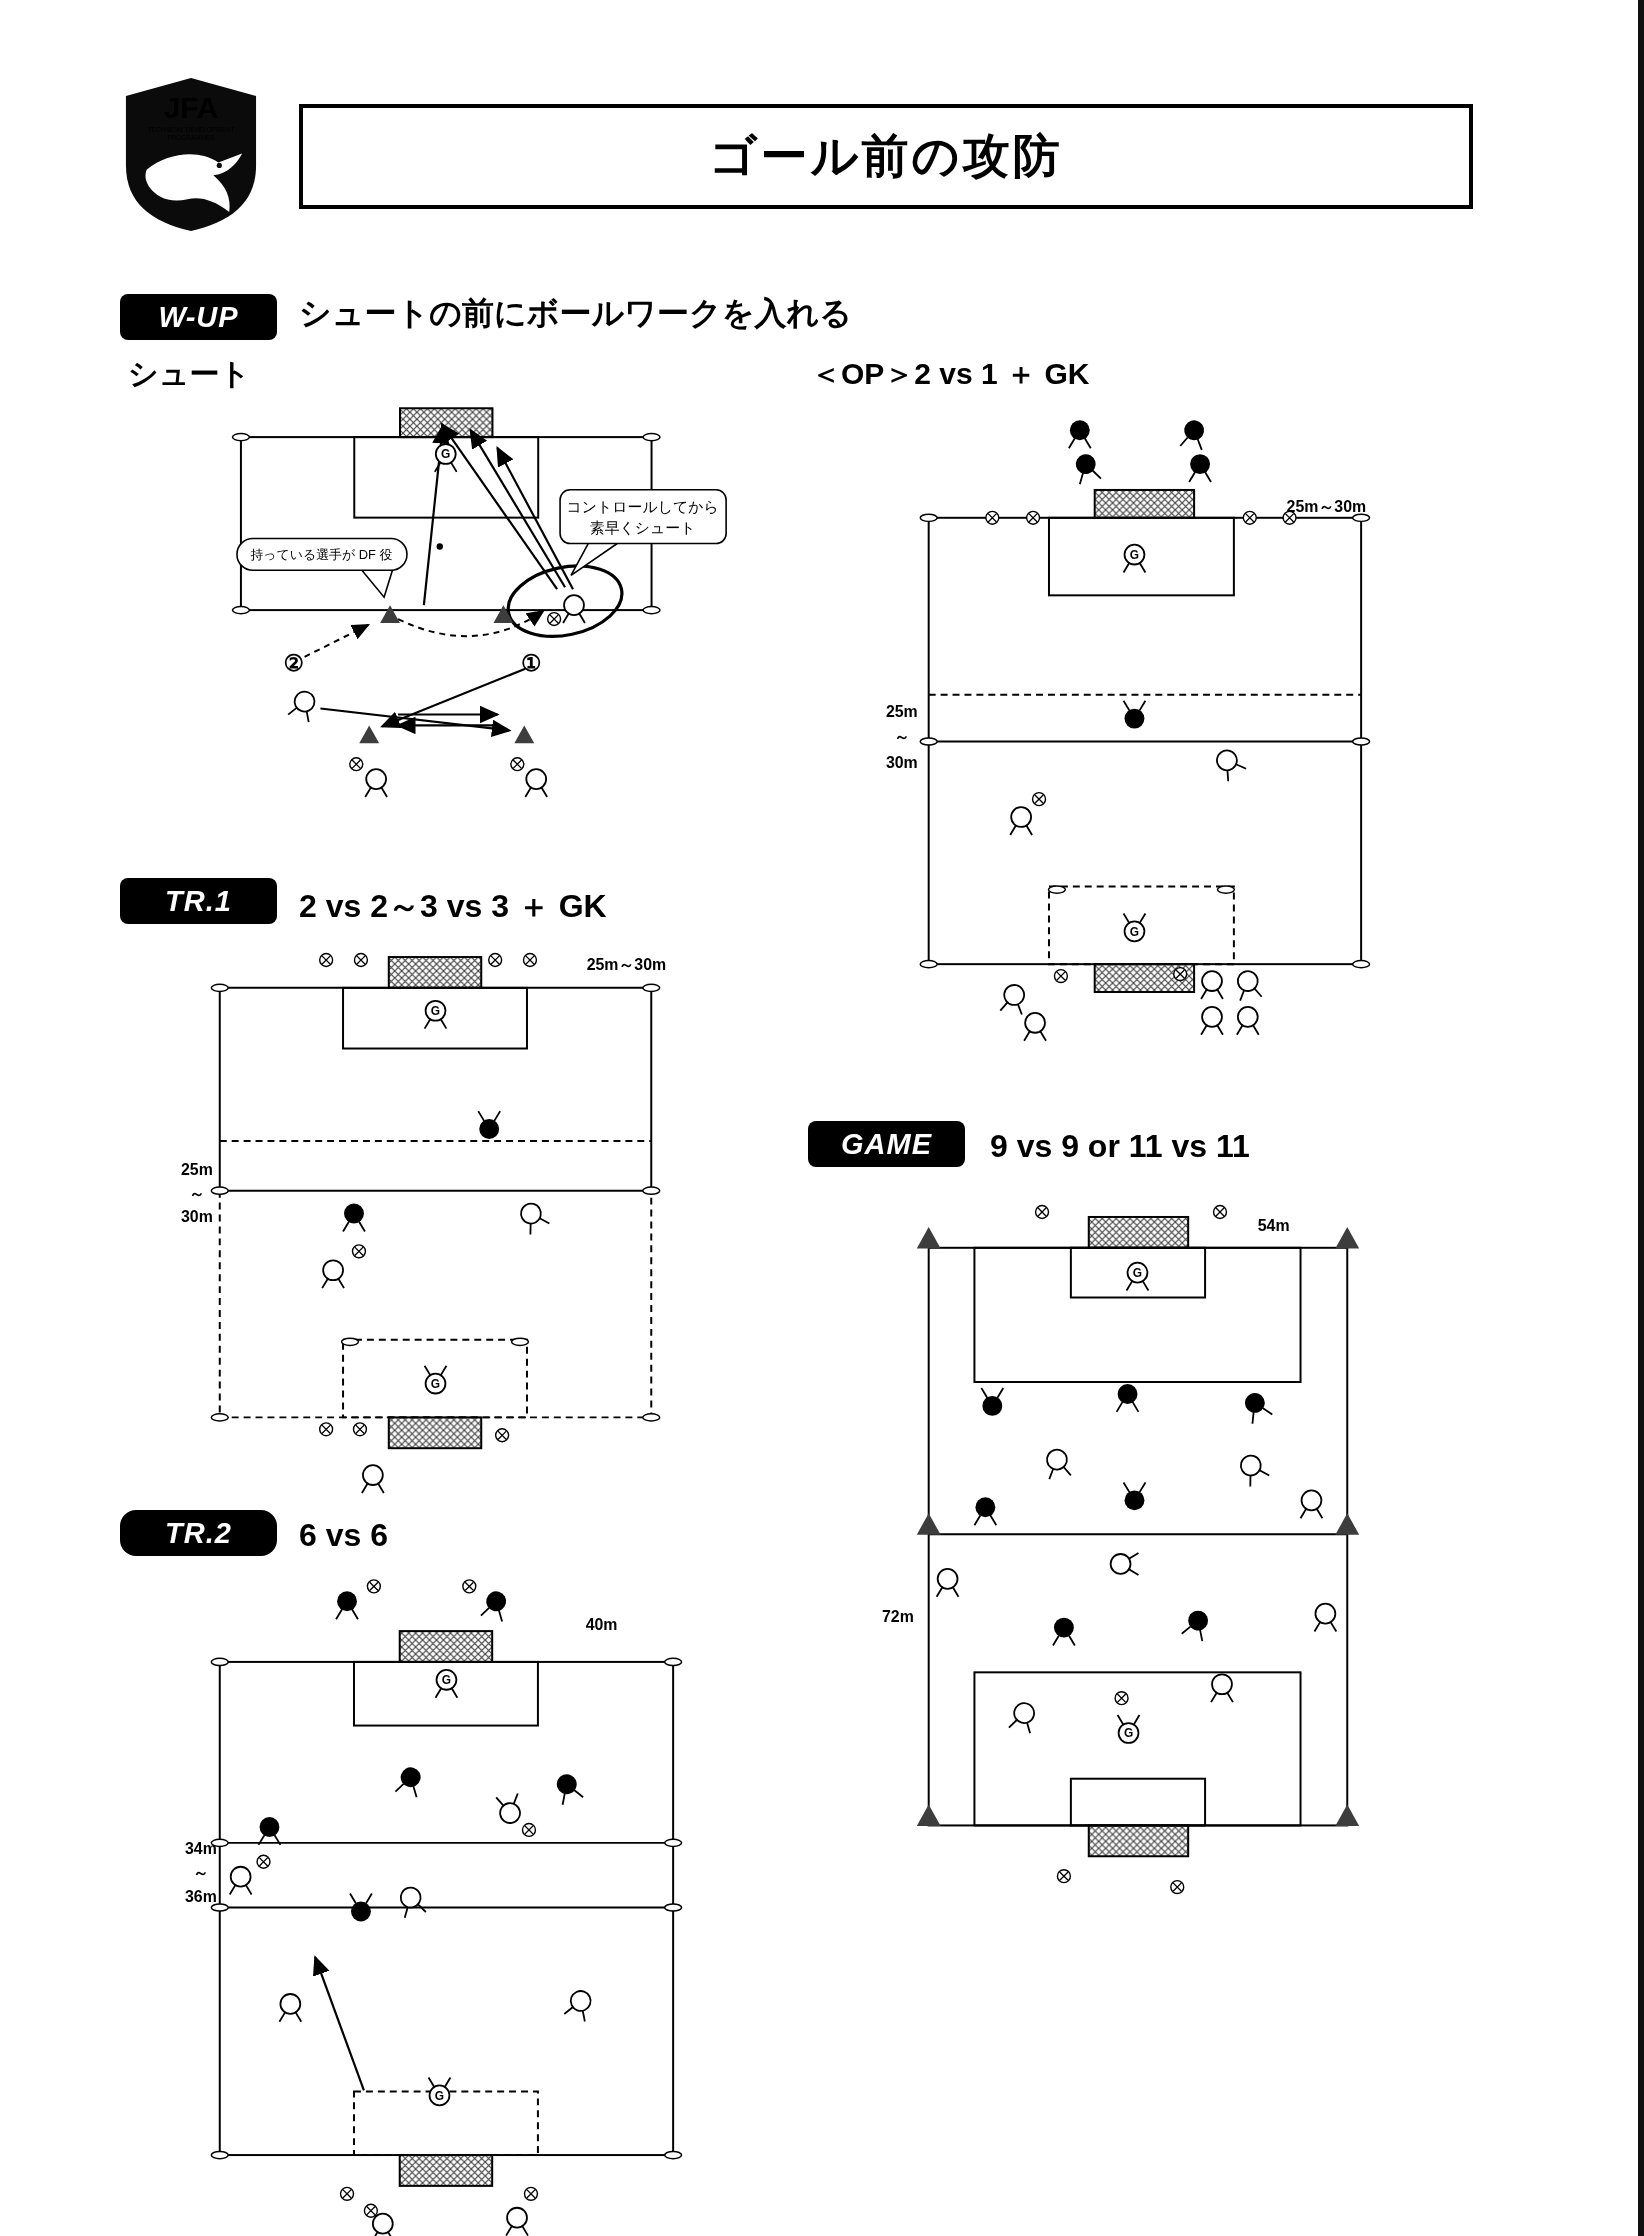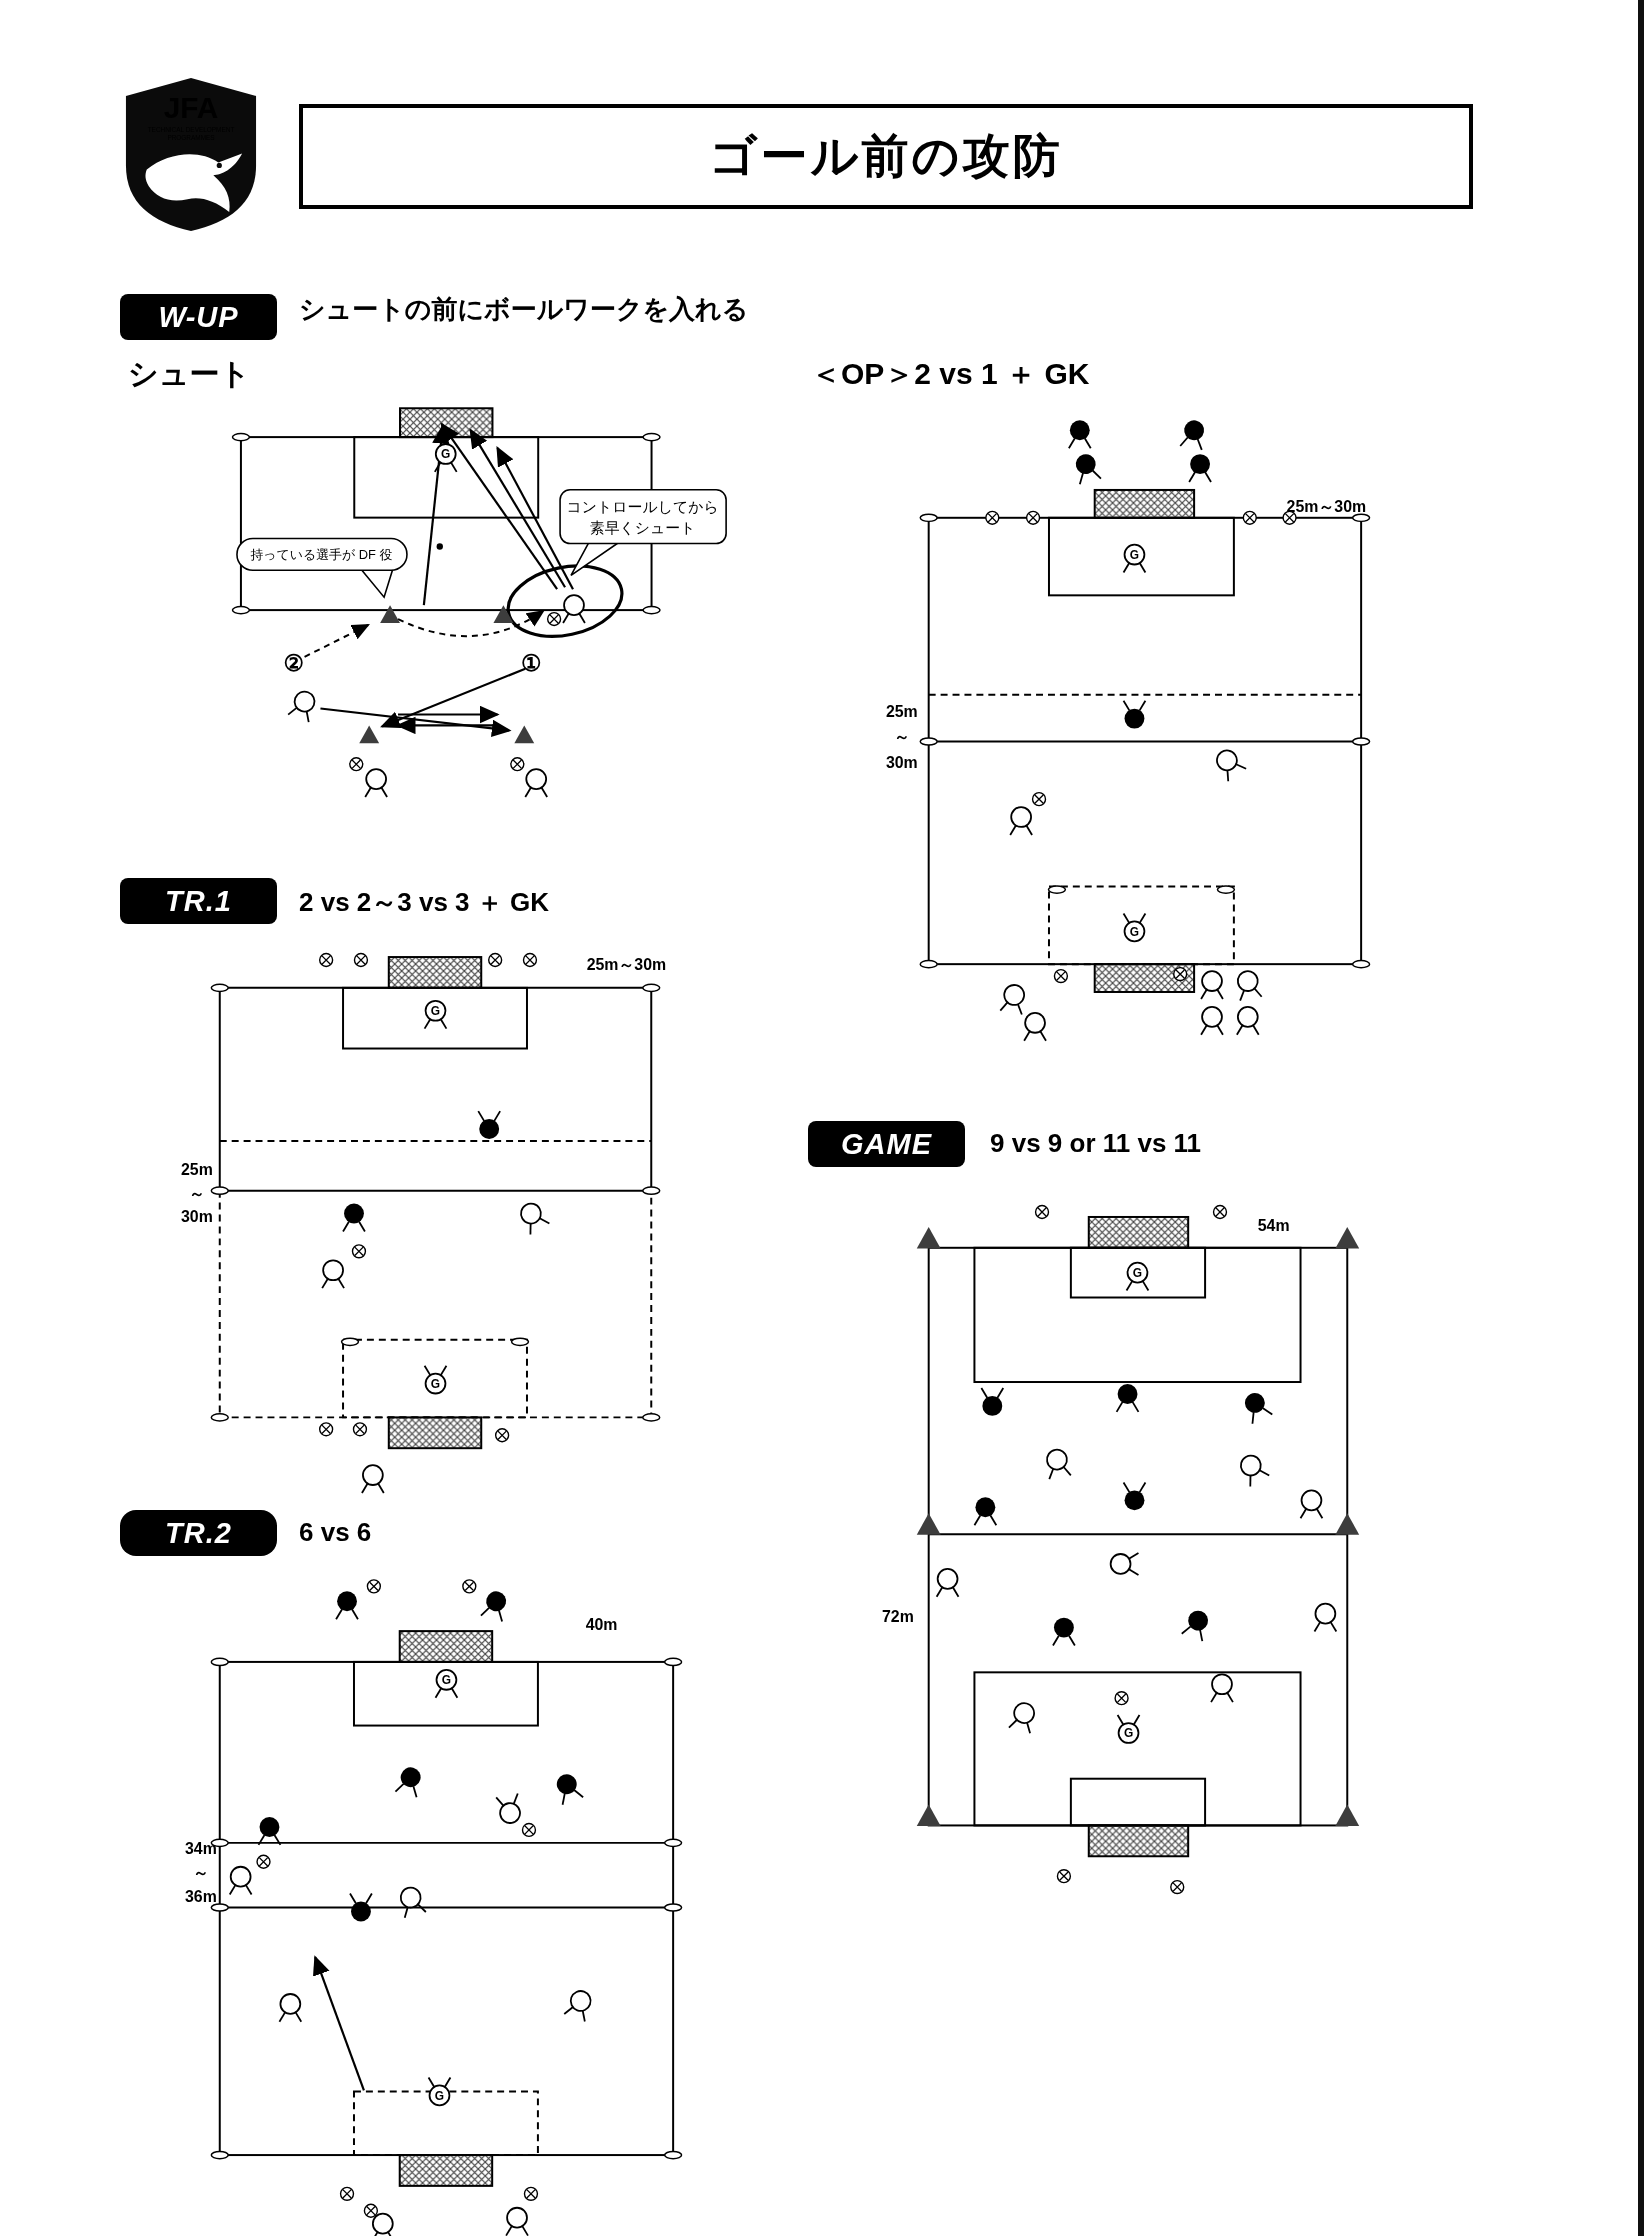--- a/index.html
+++ b/index.html
@@ -7,21 +7,21 @@
   .page { position:relative; width:1645px; height:2237px; background:#fff; overflow:hidden;
           font-family:"Liberation Sans", sans-serif; color:#000; }
   .edge-bar { position:absolute; top:0; right:0; width:7px; height:2237px; background:#101010; }
   .logo { position:absolute; left:119px; top:74px; }
   .title-box { position:absolute; left:299px; top:104px; width:1174px; height:105px;
                border:4px solid #000; display:flex; align-items:center; justify-content:center; background:#fff; }
   .title-box h1 { font-size:47px; font-weight:bold; letter-spacing:3px; }
   .badge { position:absolute; width:157px; height:46px; background:#000; color:#fff; border-radius:8px;
            display:flex; align-items:center; justify-content:center;
            font-size:29px; font-weight:bold; font-style:italic; letter-spacing:1px; }
-  .h32 { position:absolute; font-size:26px; font-weight:bold; white-space:nowrap; }
+  .h32 { position:absolute; font-size:32px; font-weight:bold; white-space:nowrap; }
   .h30 { position:absolute; font-size:30px; font-weight:bold; white-space:nowrap; }
   svg.diag { position:absolute; overflow:visible; }
   svg text { fill:#000; font-family:"Liberation Sans", sans-serif; }
   .ln   { fill:none; stroke:#000; stroke-width:2; }
   .dash { stroke-dasharray:7 5; }
   .net  { fill:url(#net); stroke:#000; stroke-width:2; }
   .arr  { fill:none; stroke:#000; stroke-width:2.2; marker-end:url(#ah); }
   .darr { fill:none; stroke:#000; stroke-width:2; stroke-dasharray:6 5; marker-end:url(#ah); }
   .dim  { font-size:16px; font-weight:bold; }
   .dgk  { font-size:12px; font-weight:bold; text-anchor:middle; }

